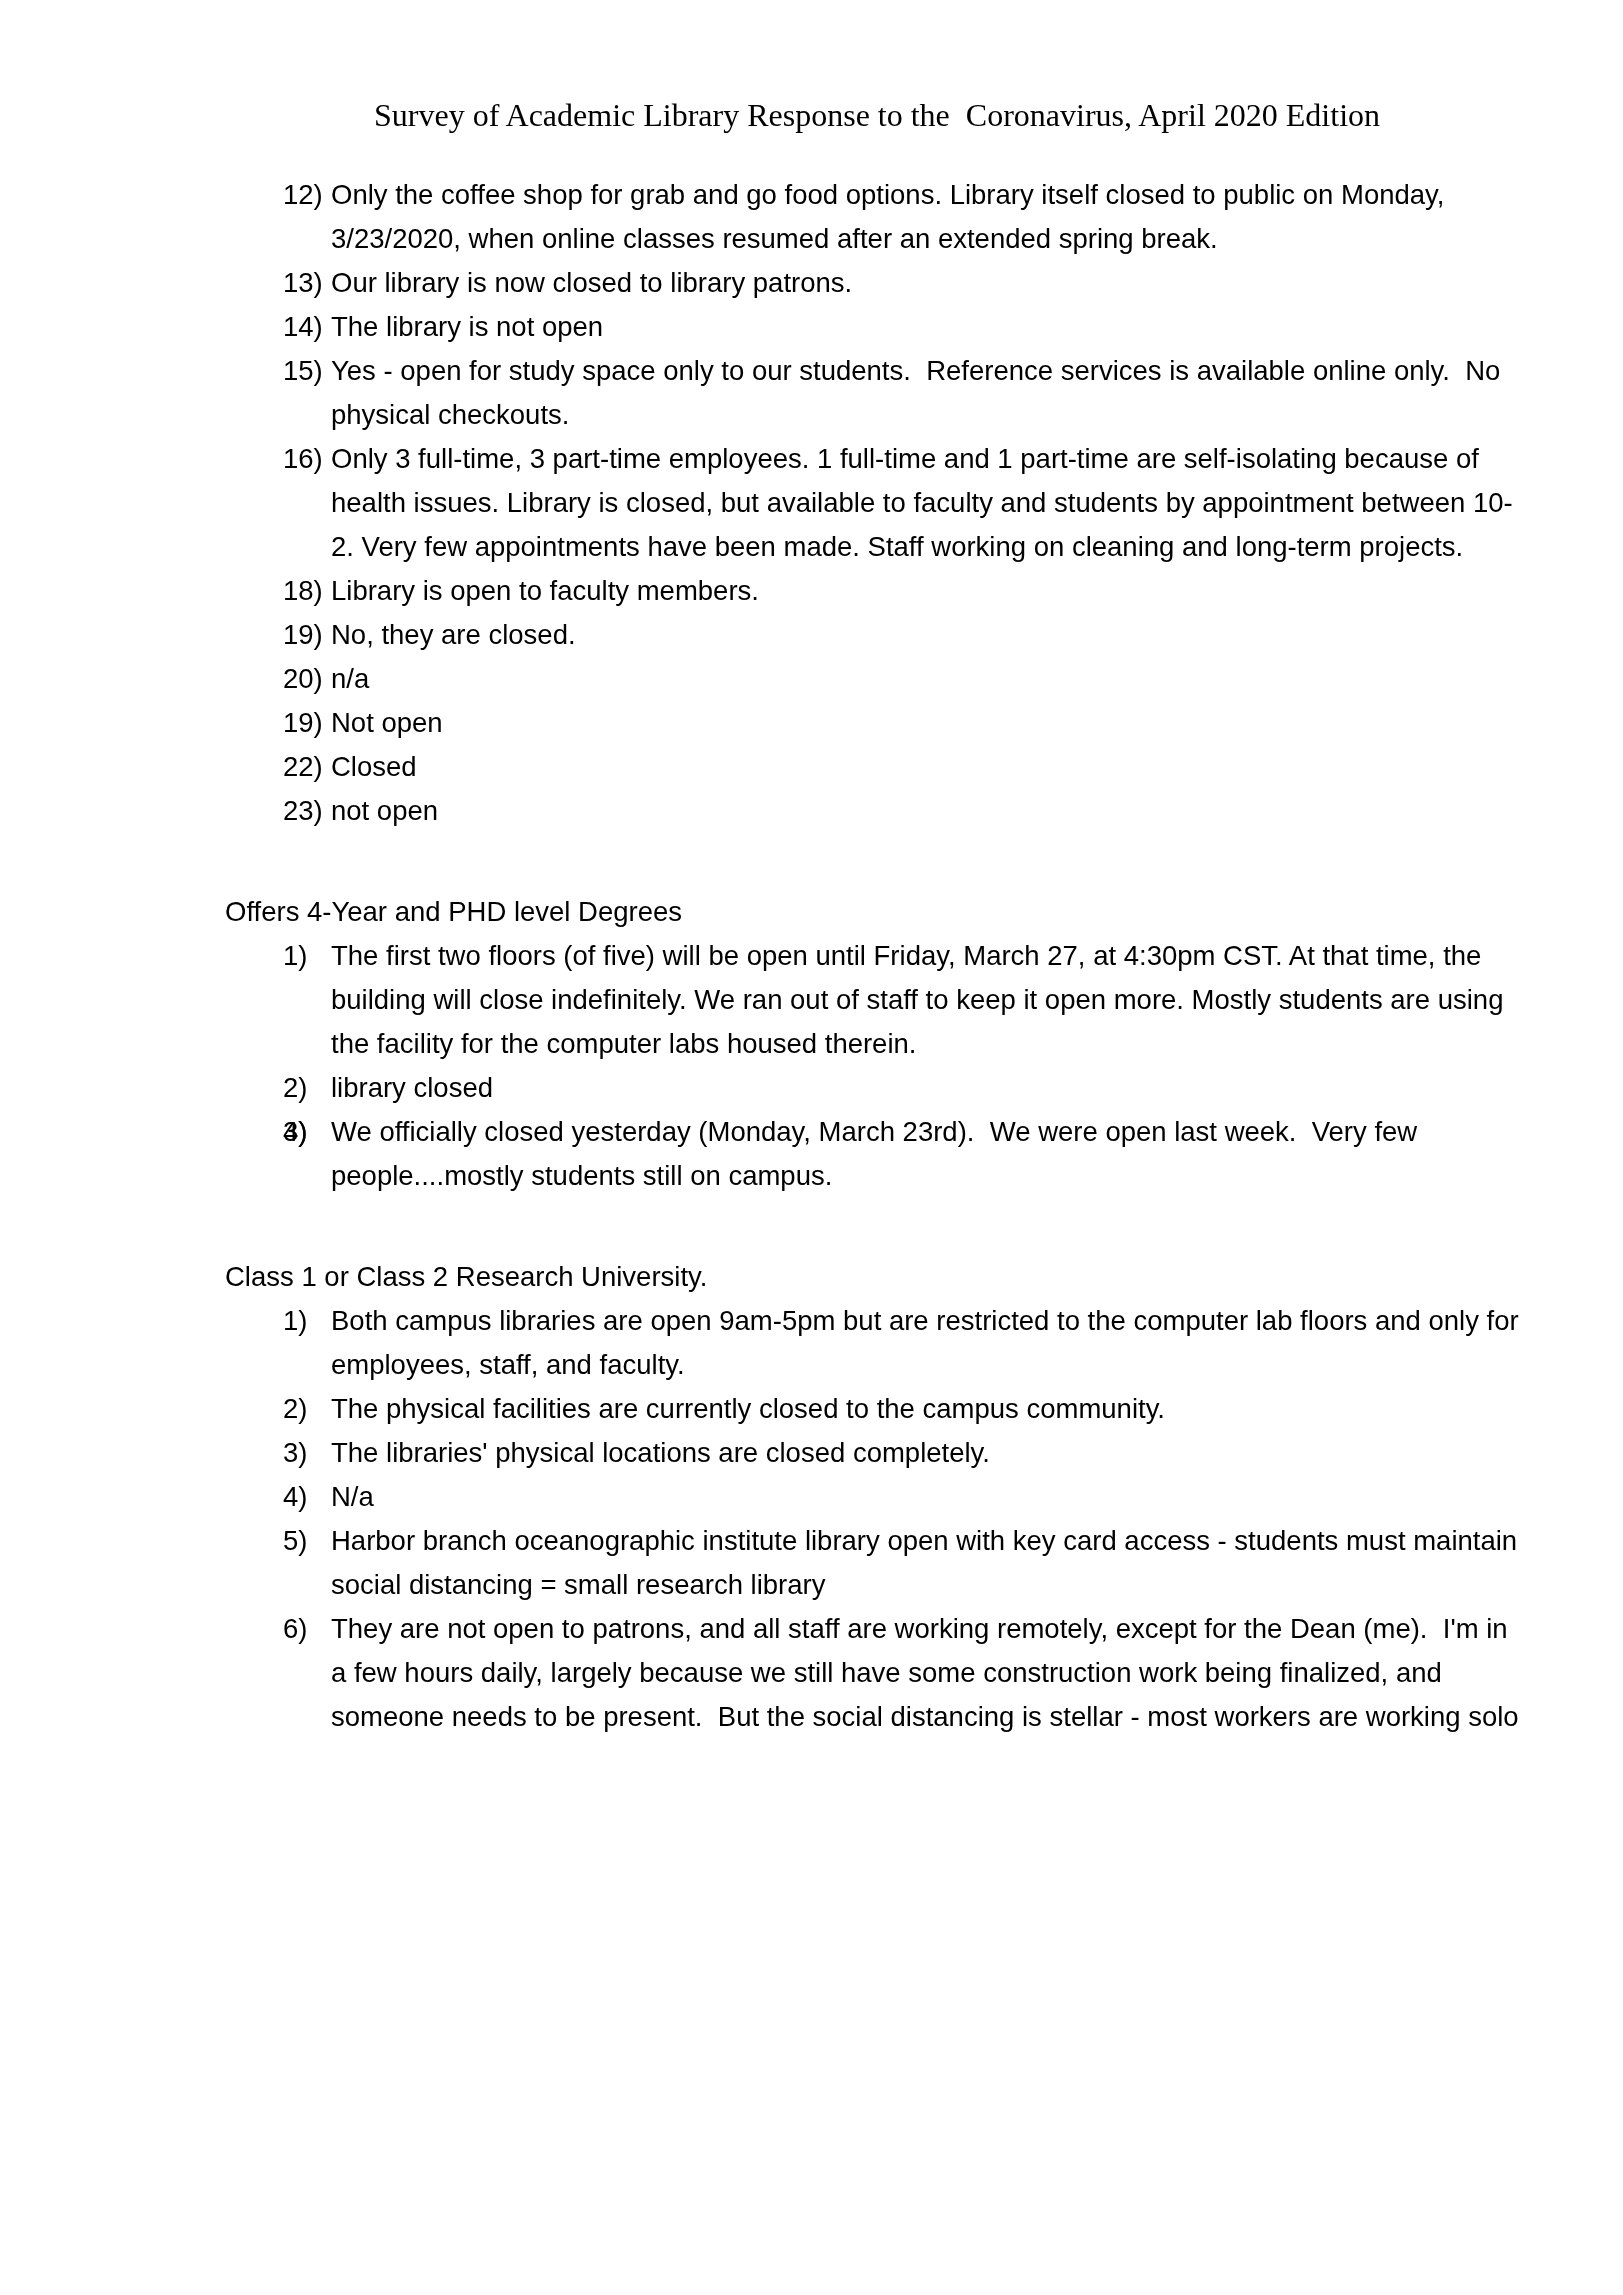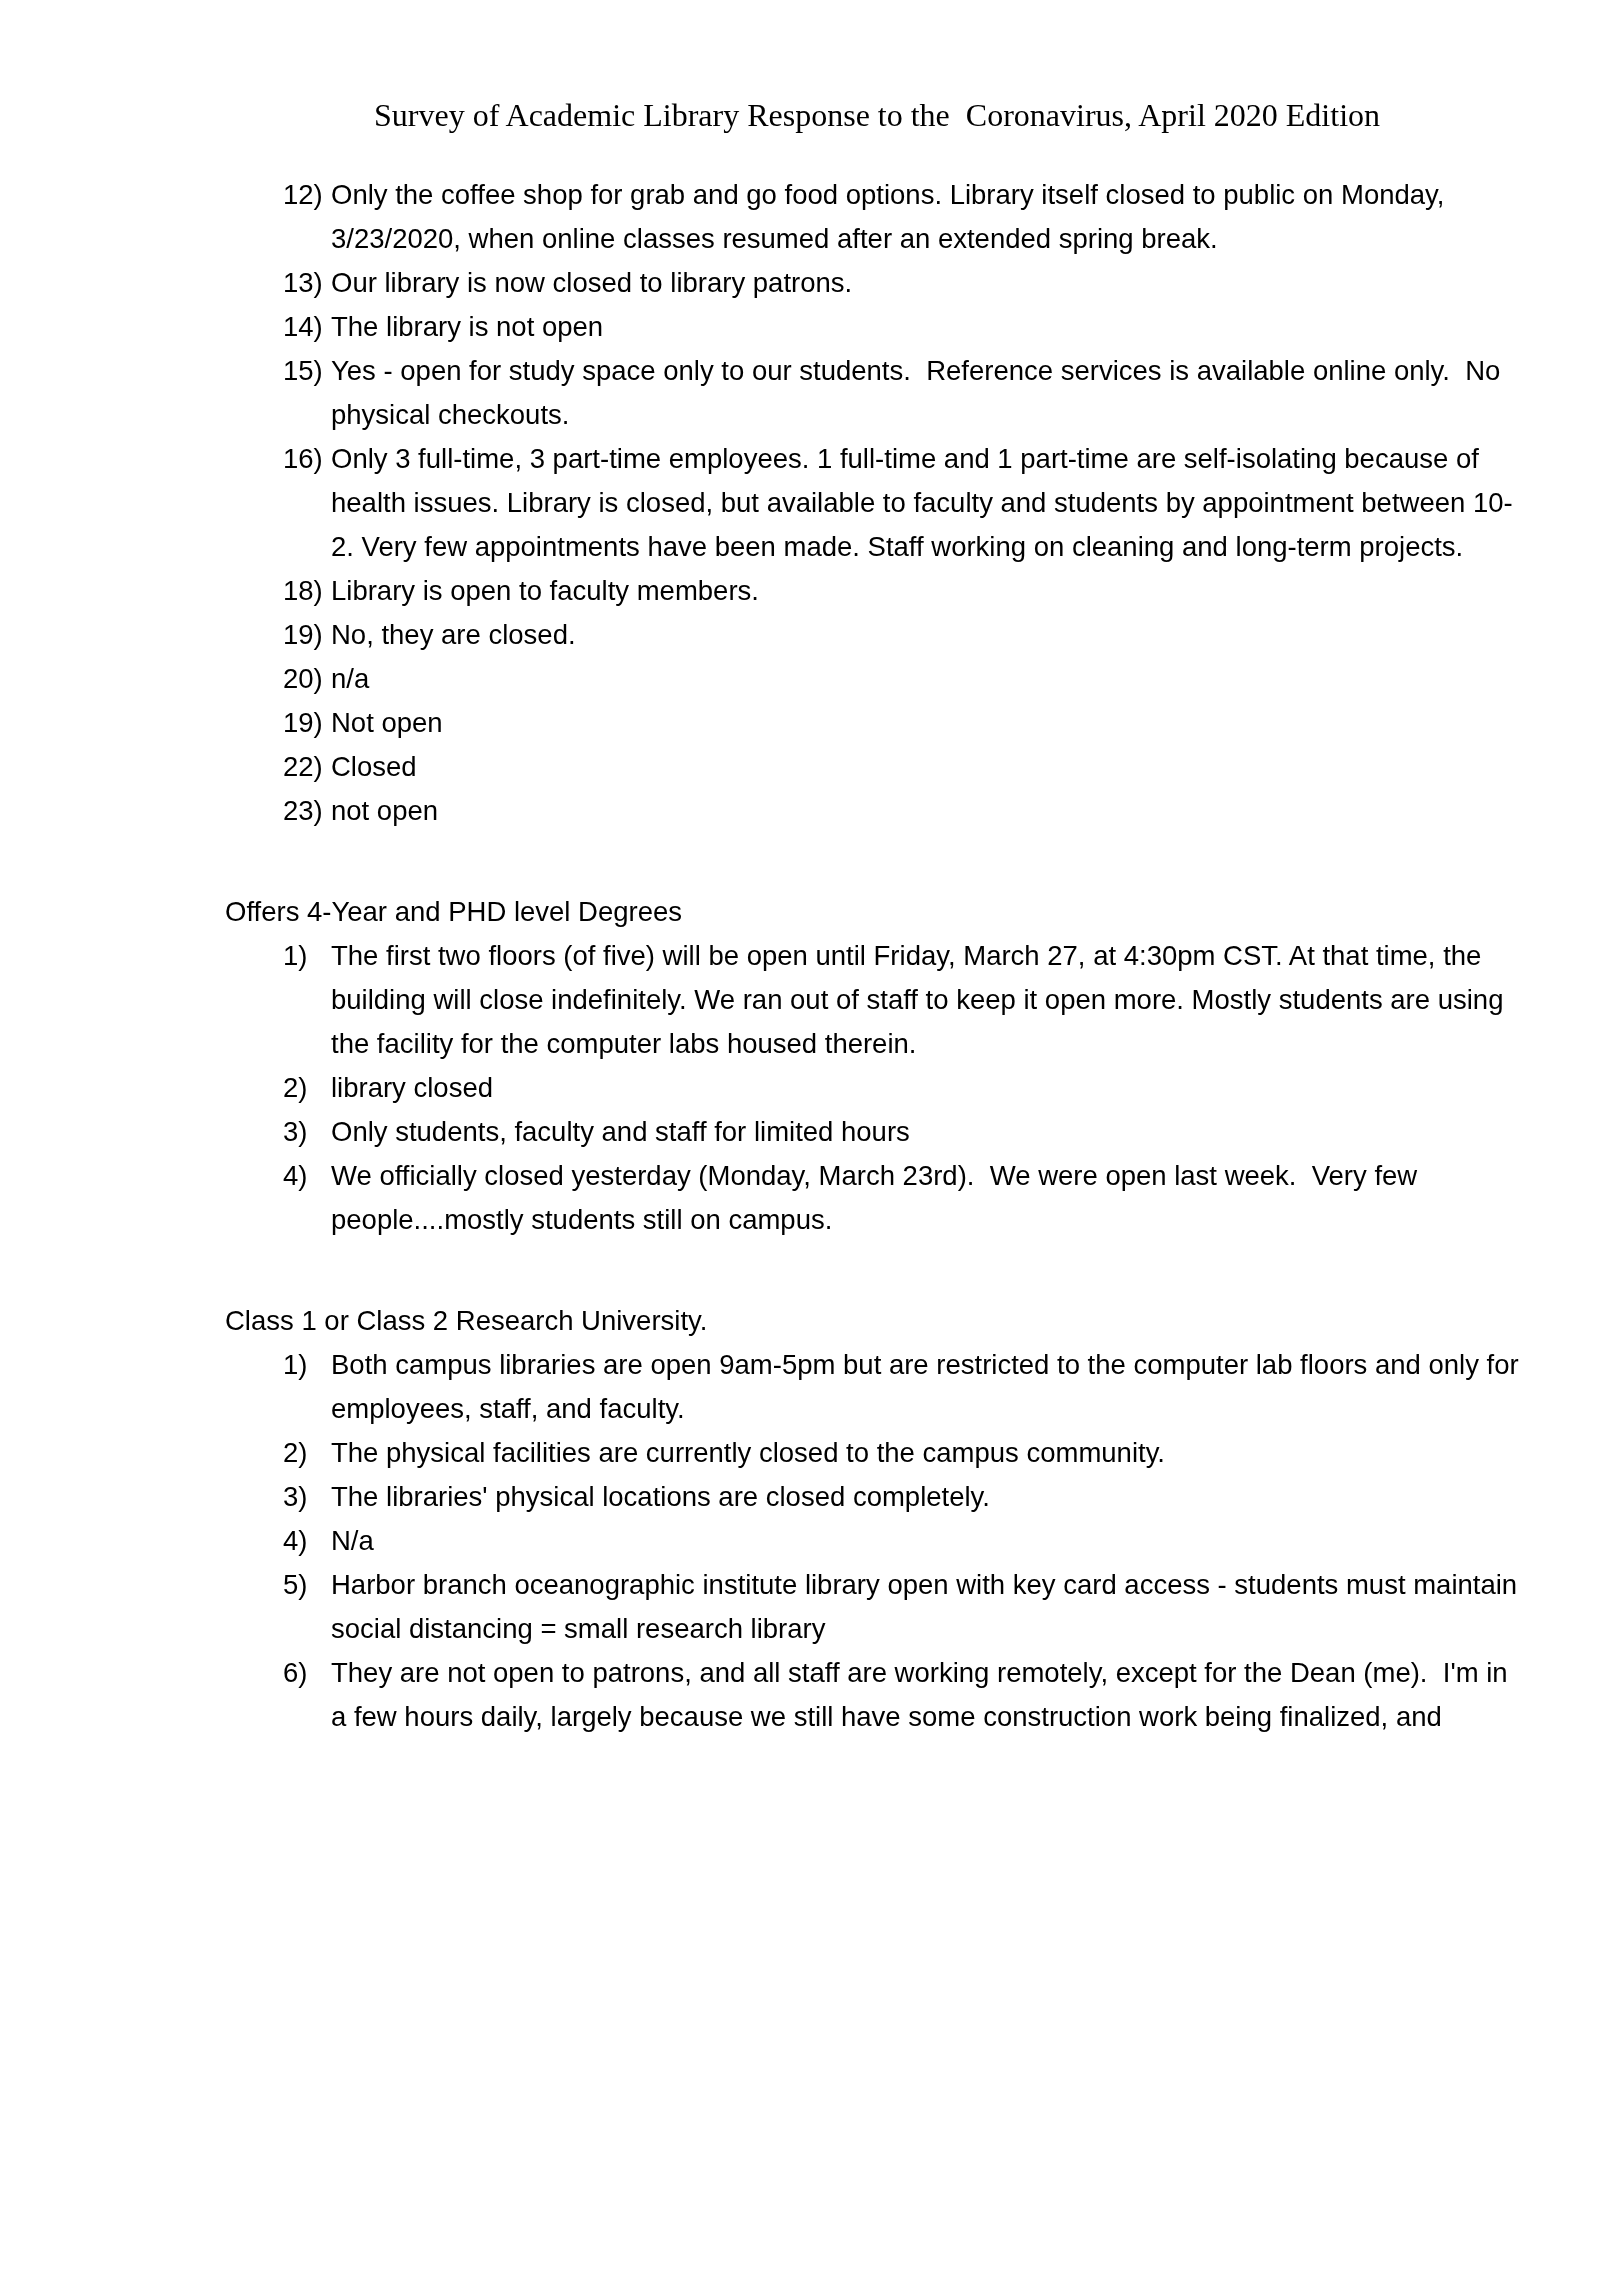--- a/index.html
+++ b/index.html
@@ -63,21 +63,21 @@
       <div class="item"><span class="num">16)</span><span class="txt">Only 3 full-time, 3 part-time employees. 1 full-time and 1 part-time are self-isolating because of health issues. Library is closed, but available to faculty and students by appointment between 10-2. Very few appointments have been made. Staff working on cleaning and long-term projects.</span></div>
       <div class="item"><span class="num">18)</span><span class="txt">Library is open to faculty members.</span></div>
       <div class="item"><span class="num">19)</span><span class="txt">No, they are closed.</span></div>
       <div class="item"><span class="num">20)</span><span class="txt">n/a</span></div>
       <div class="item"><span class="num">19)</span><span class="txt">Not open</span></div>
       <div class="item"><span class="num">22)</span><span class="txt">Closed</span></div>
       <div class="item"><span class="num">23)</span><span class="txt">not open</span></div>
       <div class="heading">Offers 4-Year and PHD level Degrees</div>
       <div class="item"><span class="num">1)</span><span class="txt">The first two floors (of five) will be open until Friday, March 27, at 4:30pm CST. At that time, the building will close indefinitely. We ran out of staff to keep it open more. Mostly students are using the facility for the computer labs housed therein.</span></div>
       <div class="item"><span class="num">2)</span><span class="txt">library closed</span></div>
-      <div class="item"><span class="num">3)</span><span class="txt">Only students, faculty and staff for limited hours</span></div>
+      <div class="item"><span class="num">3)</span></div>
       <div class="item"><span class="num">4)</span><span class="txt">We officially closed yesterday (Monday, March 23rd).  We were open last week.  Very few people....mostly students still on campus.</span></div>
       <div class="heading">Class 1 or Class 2 Research University.</div>
       <div class="item"><span class="num">1)</span><span class="txt">Both campus libraries are open 9am-5pm but are restricted to the computer lab floors and only for employees, staff, and faculty.</span></div>
       <div class="item"><span class="num">2)</span><span class="txt">The physical facilities are currently closed to the campus community.</span></div>
       <div class="item"><span class="num">3)</span><span class="txt">The libraries' physical locations are closed completely.</span></div>
       <div class="item"><span class="num">4)</span><span class="txt">N/a</span></div>
       <div class="item"><span class="num">5)</span><span class="txt">Harbor branch oceanographic institute library open with key card access - students must maintain social distancing = small research library</span></div>
       <div class="item"><span class="num">6)</span><span class="txt">They are not open to patrons, and all staff are working remotely, except for the Dean (me).  I'm in a few hours daily, largely because we still have some construction work being finalized, and someone needs to be present.  But the social distancing is stellar - most workers are working solo on projects, far from others, at this point.  I am alone on this floor.</span></div>
       <div class="item"><span class="num">7)</span><span class="txt">Closed</span></div>
     </div>

